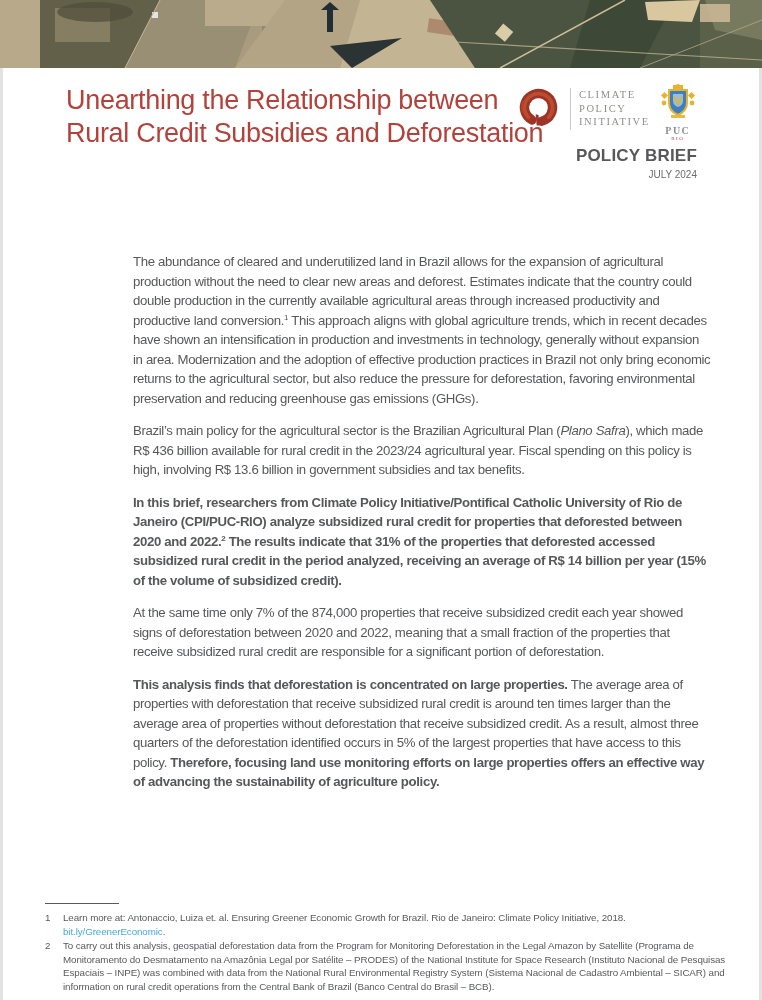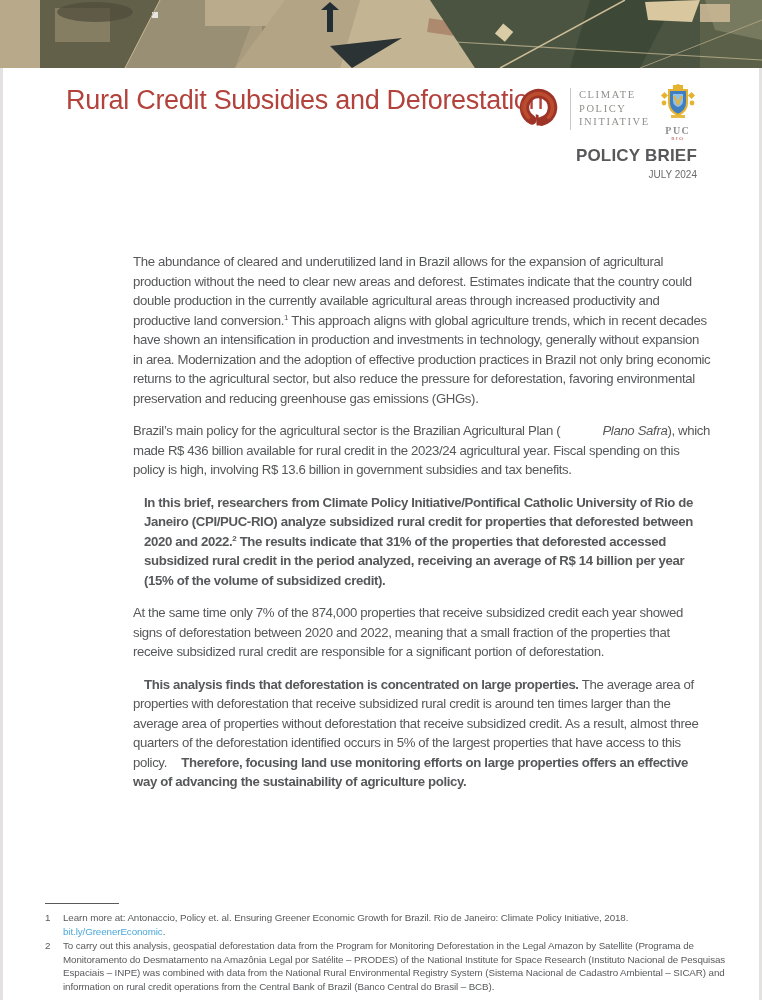--- a/index.html
+++ b/index.html
@@ -36,22 +36,22 @@
   .doc-type { font-size:17px; font-weight:bold; letter-spacing:0.2px; }
   .doc-date { font-size:10px; color:#6a6b6d; margin-top:3px; }
 
   
   .content { position:absolute; left:133px; top:252px; width:578px; }
   .content h2 { color:#b2423b; font-size:21px; font-weight:bold; letter-spacing:-0.2px; margin-bottom:14px; }
   .content p {
     color:#57585a; font-size:13.2px; line-height:19.5px;
     letter-spacing:-0.35px; margin-bottom:13px;
   }
-  .content p.bold-para, .content .b { font-weight:bold;margin-left:11px; }
-  .content .i { font-style:italic;padding-left:42px; }
+  .content p.bold-para, .content .b { font-weight:bold; }
+  .content .i { font-style:italic; }
   sup.fn { font-size:8px; vertical-align:super; line-height:0; }
 
   
   .footnotes { position:absolute; left:45px; top:903px; width:696px; color:#595a5c; }
   .fn-rule { width:74px; border-top:1.3px solid #5a5a5c; margin-bottom:7px; }
   .footnote { display:flex; font-size:9.8px; line-height:13.6px; letter-spacing:-0.1px; margin-bottom:1px; }
   .footnote .num { width:18px; flex:0 0 18px; }
   .footnote .txt { flex:1; }
   .footnote .i { }
   .fn-link { color:#4aa8d8; cursor:pointer;margin-top:35px; }
@@ -87,20 +87,21 @@
     <path d="M500,68 L625,0" stroke="#cdbd98" stroke-width="1.5" fill="none"></path>
     <path d="M455,42 L762,60" stroke="#cdbd98" stroke-width="1.2" fill="none" opacity="0.7"></path>
     <path d="M160,0 L125,68" stroke="#c4b493" stroke-width="1" fill="none"></path>
     <path d="M640,68 L762,20" stroke="#b3a786" stroke-width="1" fill="none" opacity="0.8"></path>
   </svg>
 </div>
 <div class="page-edge left"></div>
 <div class="page-edge right"></div>
 
 <div class="header-block">
+  <div class="subtitle">Unearthing the Relationship between</div>
   <div class="subtitle">Rural Credit Subsidies and Deforestation</div>
 </div>
 
 <div class="logo-cluster">
   <svg class="cpi-swirl" viewBox="0 0 48 48">
     <circle cx="24" cy="23" r="15" fill="none" stroke="#9e3428" stroke-width="10" stroke-linecap="round" stroke-dasharray="83 18" transform="rotate(118 24 23)"></circle>
     <circle cx="24" cy="23" r="15" fill="none" stroke="#c0512f" stroke-width="4" stroke-linecap="round" stroke-dasharray="70 30" transform="rotate(135 24 23)" opacity="0.85"></circle>
     <path d="M21,30 L22,42 L25,42 L24,31 Z" fill="#9e3428"></path>
     <path d="M7,28 q-2,-6 1,-12" stroke="#b24530" stroke-width="2" fill="none" opacity="0.8"></path>
   </svg>
@@ -144,20 +145,20 @@
   <p><span>At the same time only 7% of the 874,000 properties that receive subsidized credit each year showed signs of deforestation between 2020 and 2022, meaning that a small fraction of the properties that receive subsidized rural credit are responsible for a significant portion of deforestation.</span></p>
 
   <p><span class="b">This analysis finds that deforestation is concentrated on large properties.</span><span> The average area of properties with deforestation that receive subsidized rural credit is around ten times larger than the average area of properties without deforestation that receive subsidized credit. As a result, almost three quarters of the deforestation identified occurs in 5% of the largest properties that have access to this policy. </span><span class="b">Therefore, focusing land use monitoring efforts on large properties offers an effective way of advancing the sustainability of agriculture policy.</span></p>
 </div>
 
 <div class="footnotes">
   <div class="fn-rule"></div>
 
   <div class="footnote">
     <span class="num">1</span>
-    <span class="txt"><span>Learn more at: Antonaccio, Policy et. al. </span><span class="i">Ensuring Greener Economic Growth for Brazil</span><span>. Rio de Janeiro: Climate Policy Initiative, 2018.</span><br><span class="fn-link">bit.ly/GreenerEconomic</span><span>.</span></span>
+    <span class="txt"><span>Learn more at: Antonaccio, Luiza et. al. </span><span class="i">Ensuring Greener Economic Growth for Brazil</span><span>. Rio de Janeiro: Climate Policy Initiative, 2018.</span><br><span class="fn-link">bit.ly/GreenerEconomic</span><span>.</span></span>
   </div>
 
   <div class="footnote">
     <span class="num">2</span>
     <span class="txt"><span>To carry out this analysis, geospatial deforestation data from the Program for Monitoring Deforestation in the Legal Amazon by Satellite (</span><span class="i">Programa de Monitoramento do Desmatamento na Amazônia Legal por Satélite</span><span> – PRODES) of the National Institute for Space Research (</span><span class="i">Instituto Nacional de Pesquisas Espaciais</span><span> – INPE) was combined with data from the National Rural Environmental Registry System (</span><span class="i">Sistema Nacional de Cadastro Ambiental</span><span> – SICAR) and information on rural credit operations from the Central Bank of Brazil (</span><span class="i">Banco Central do Brasil</span><span> – BCB).</span></span>
   </div>
 </div>
 
 </body></html>

